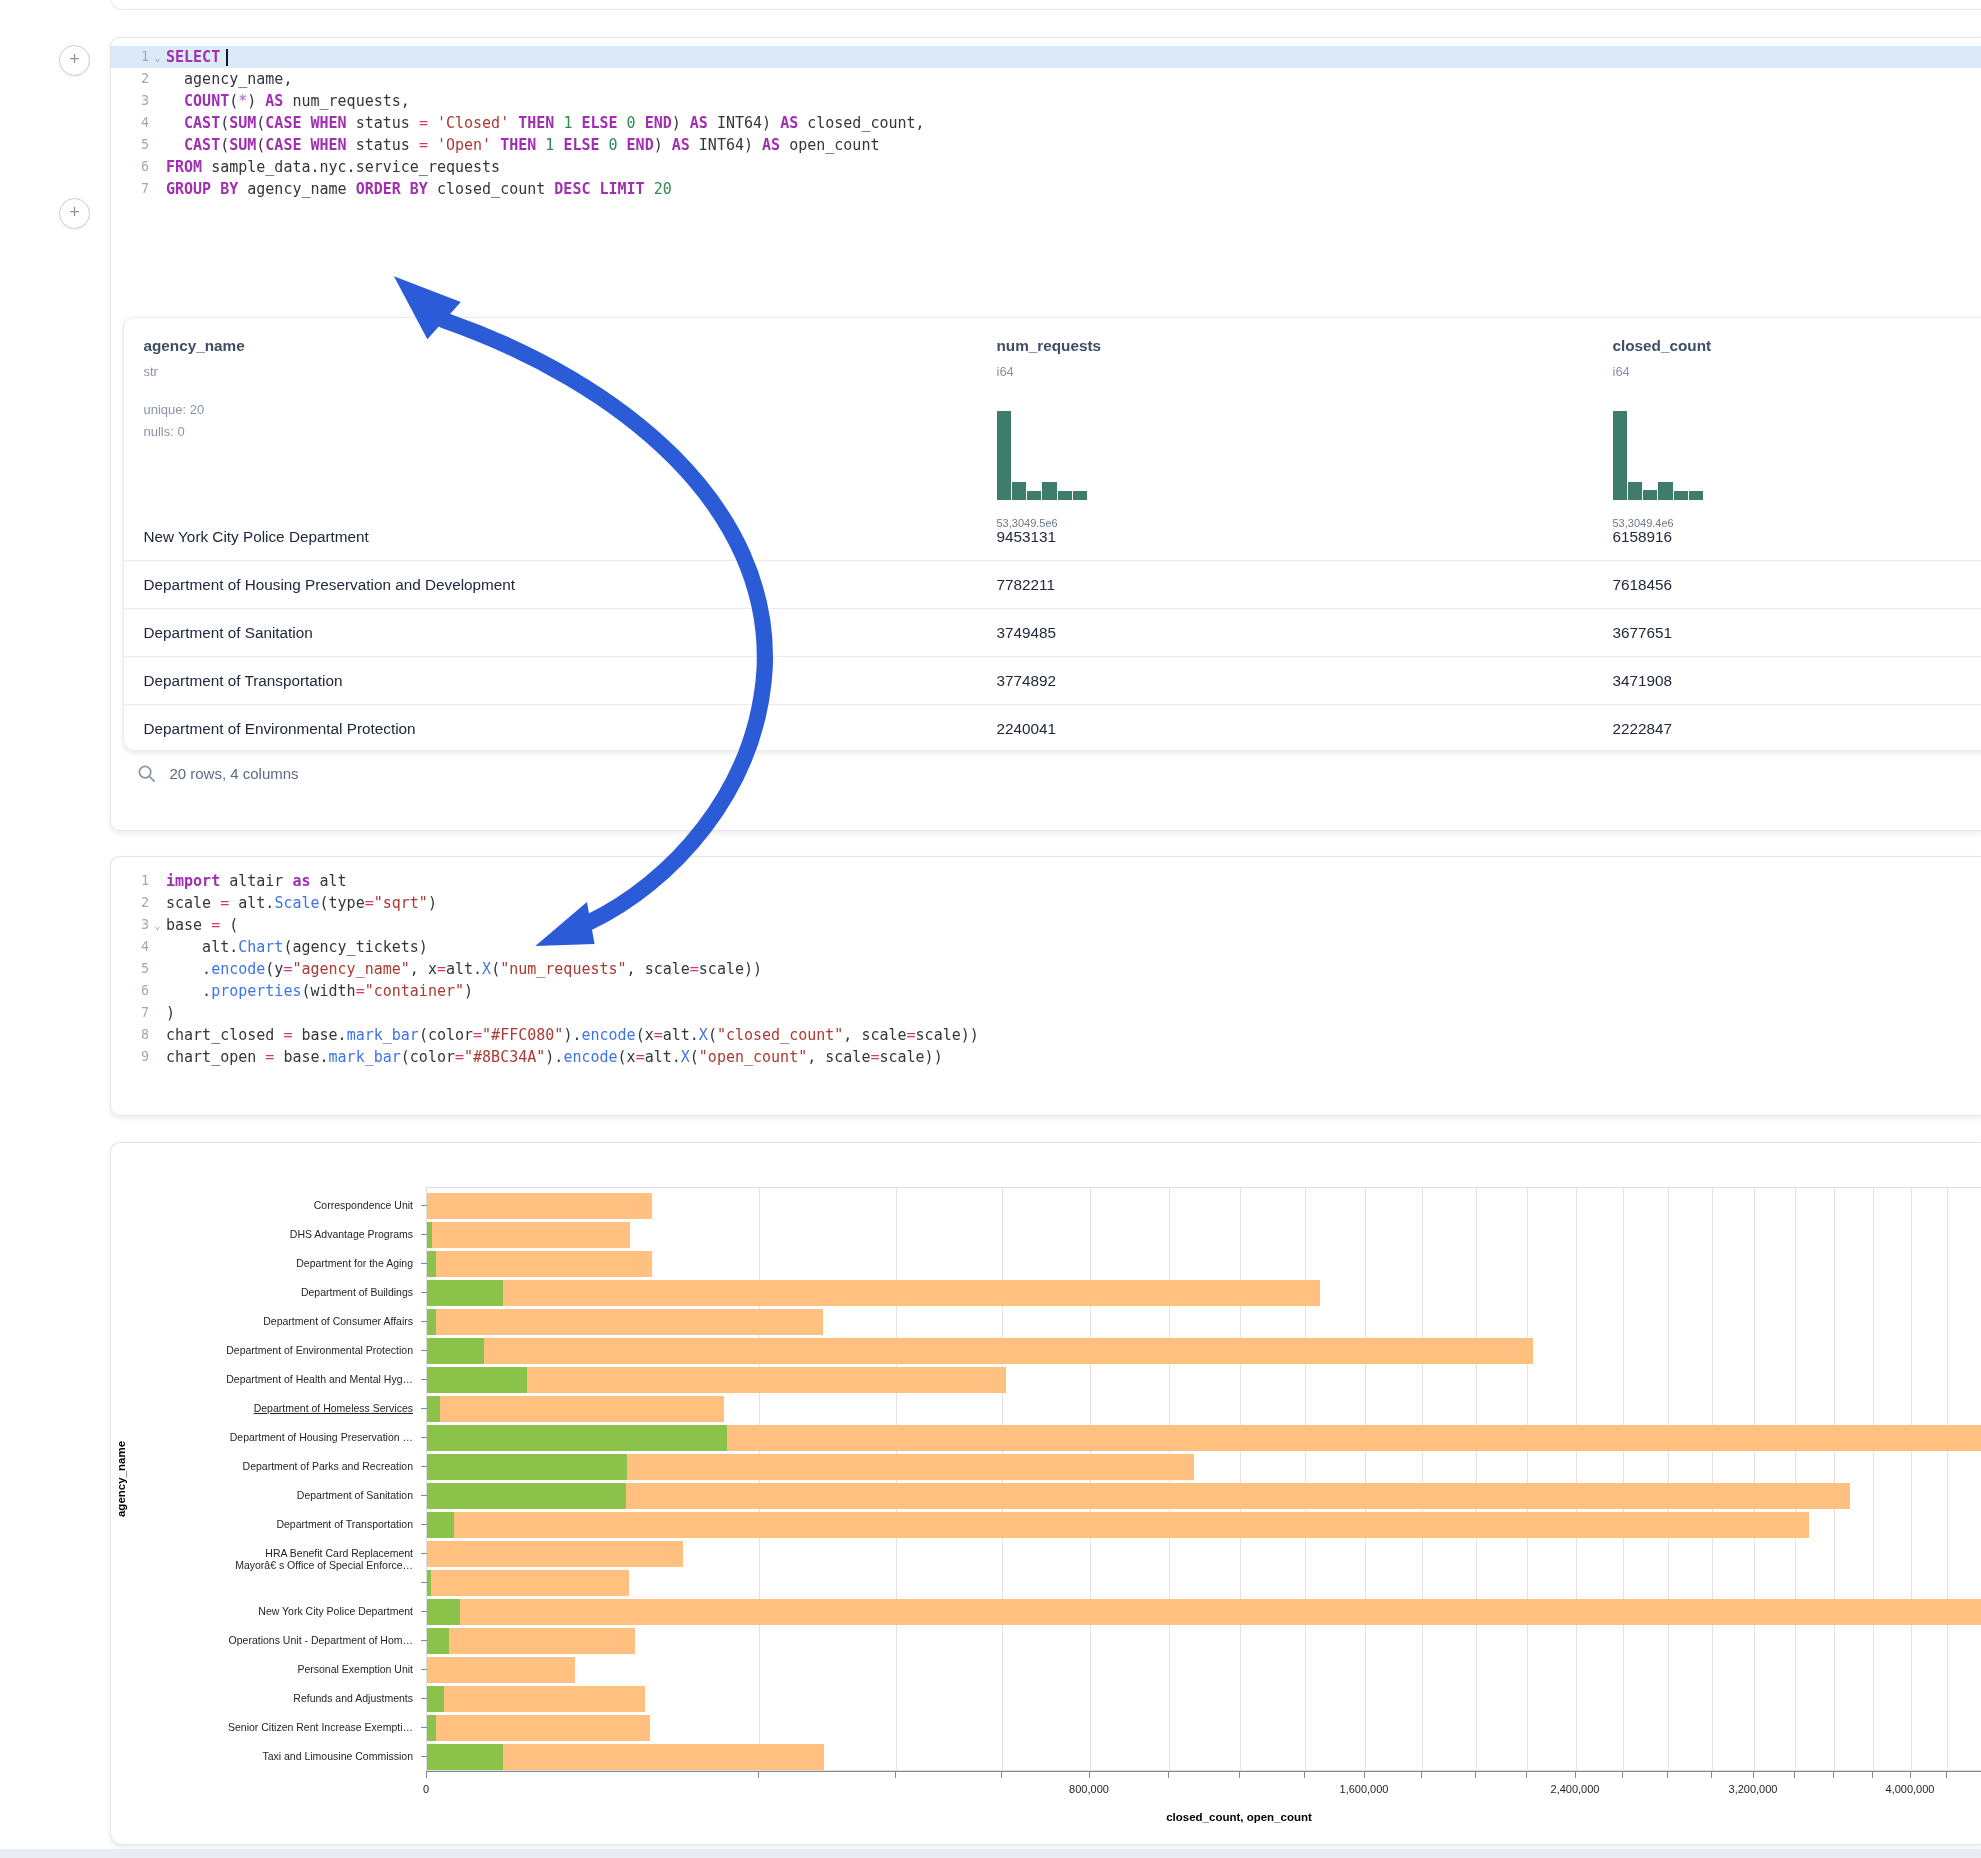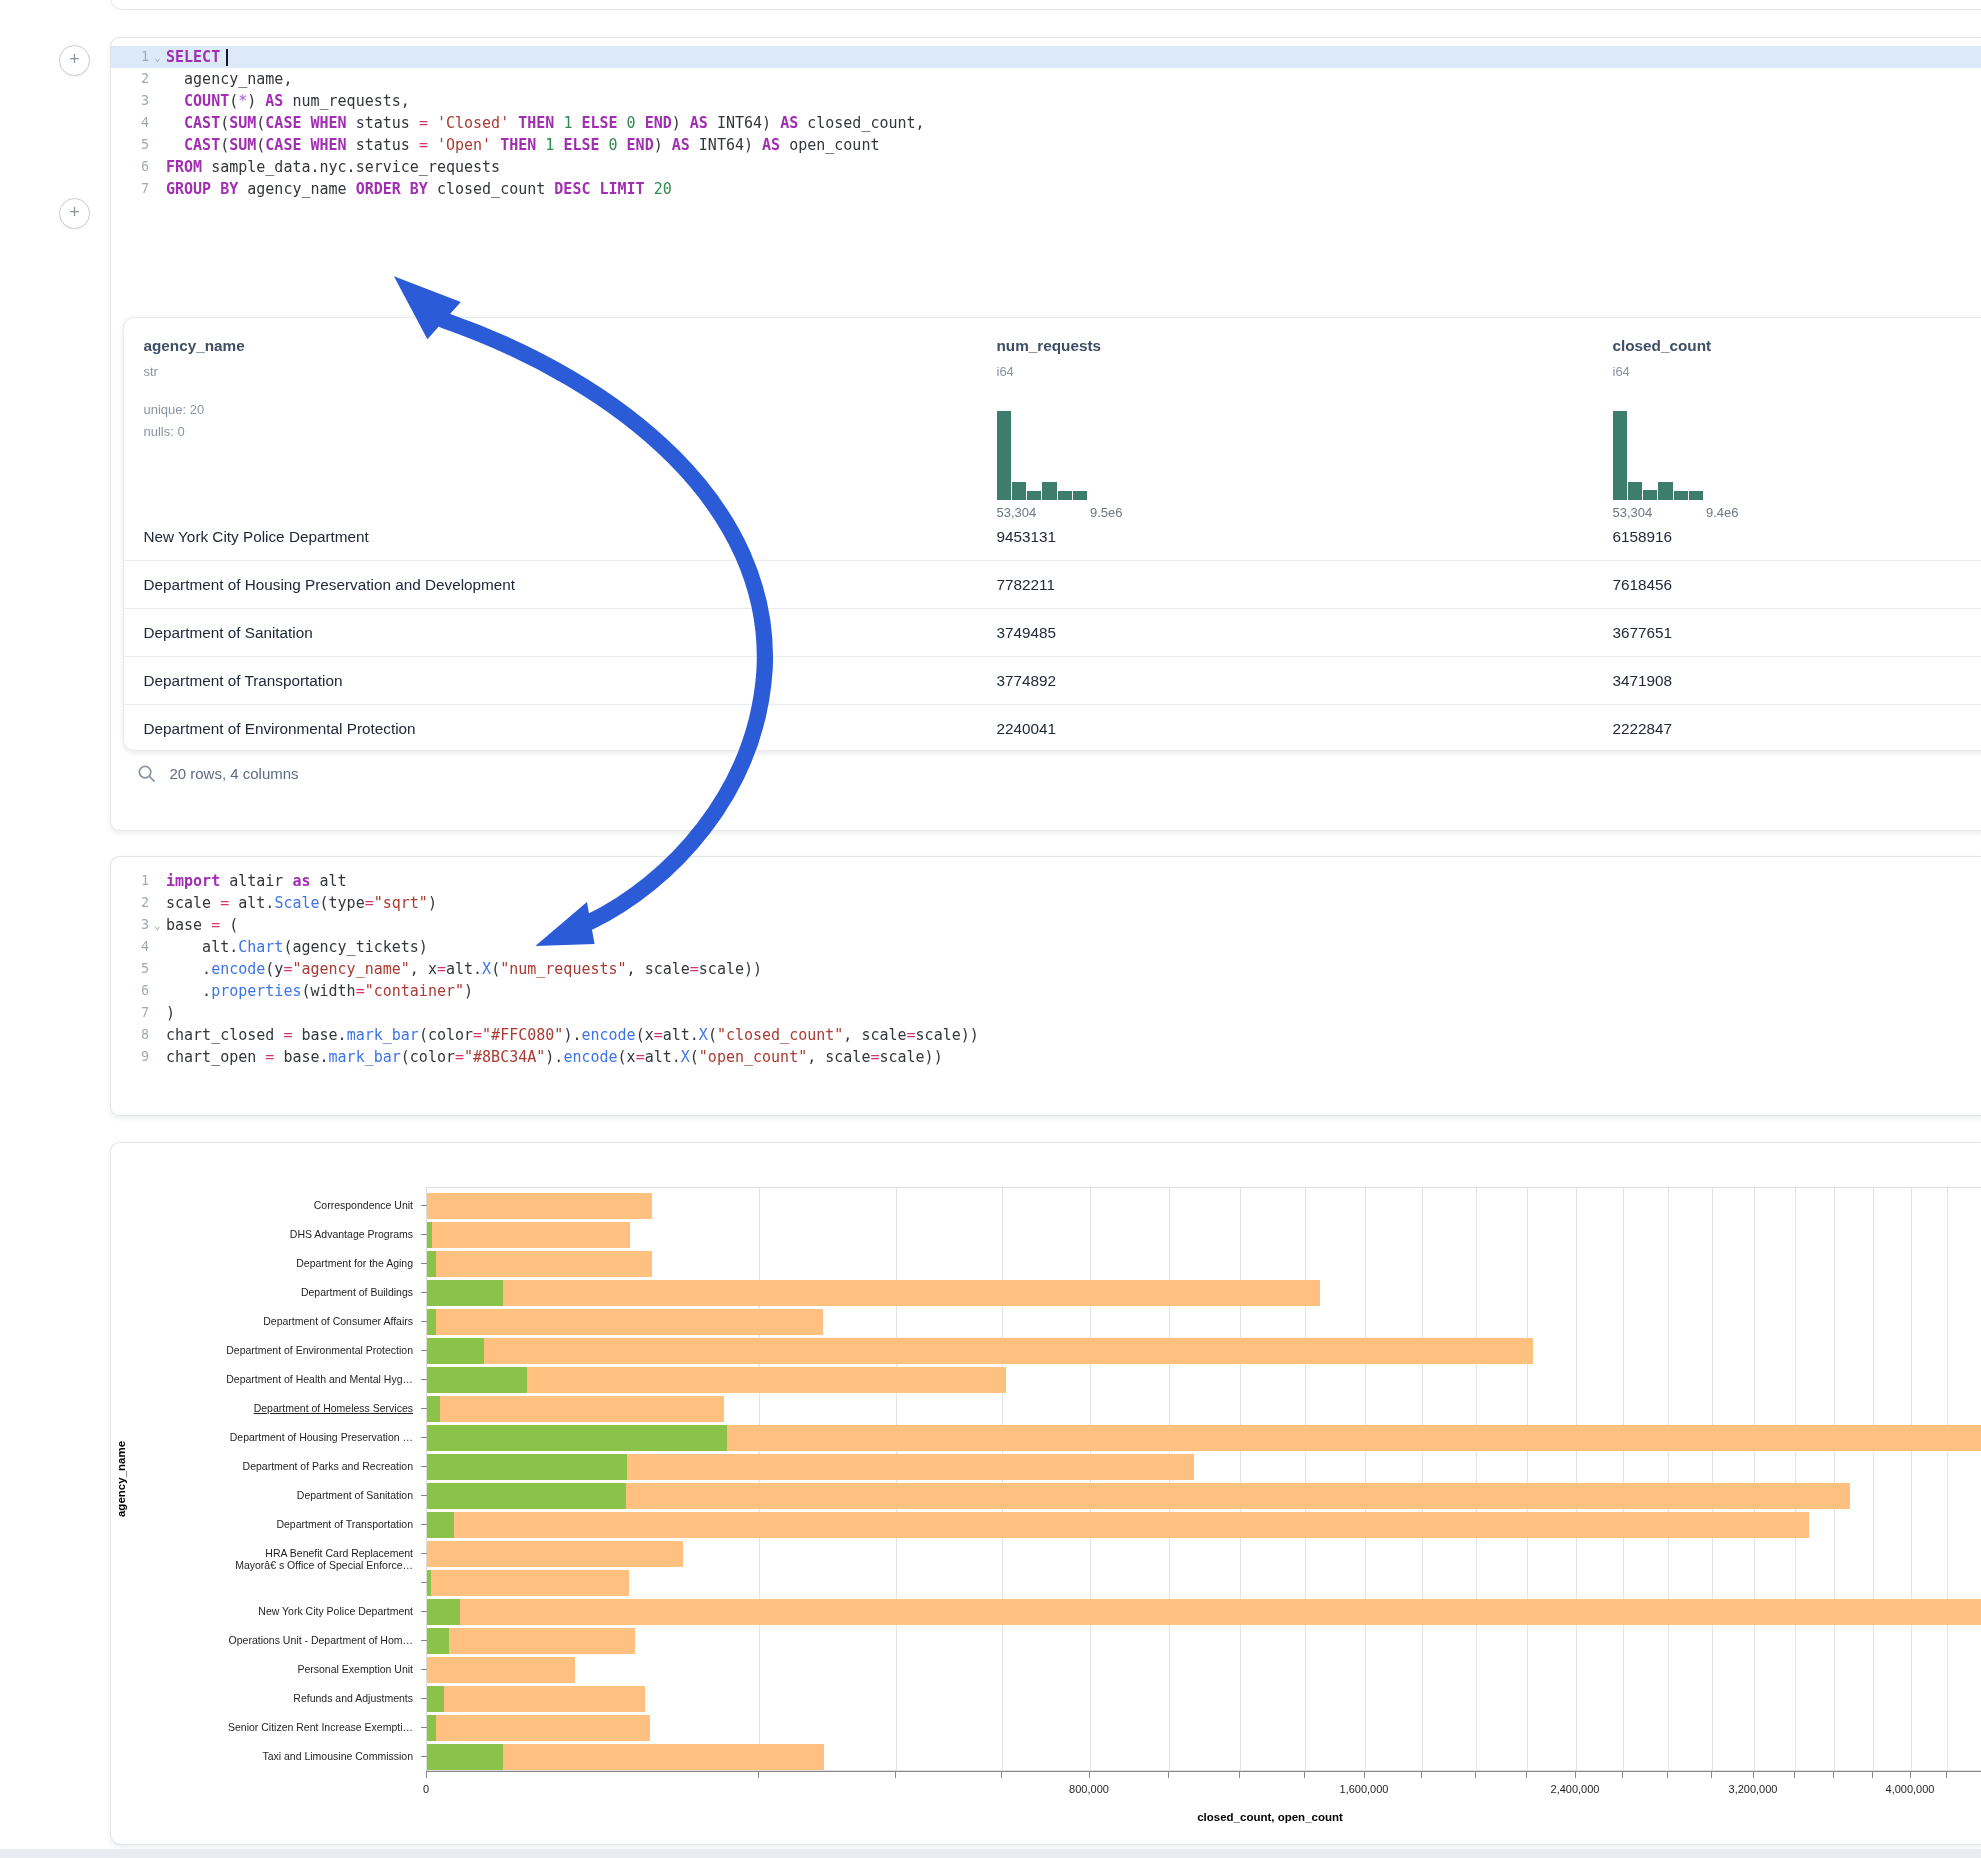--- a/index.html
+++ b/index.html
@@ -40,22 +40,22 @@
   .ov-chip{margin-left:13.4px;width:117px;height:26px;line-height:24px;border:1px solid #ccdbe8;border-radius:12.4px;
         padding:0 9.6px;box-sizing:border-box;overflow:hidden;white-space:nowrap;
         font-size:13.4px;font-weight:700;color:#2b77ad;background:#fff;cursor:pointer;}
   .result-card{position:absolute;left:11.5px;top:279px;width:1912px;height:432px;background:#fff;
         border:1px solid #e8ebef;border-radius:11.5px;box-shadow:0 1.9px 5.7px rgba(31,41,55,.10);}
   .col-head{position:absolute;font-size:15.3px;font-weight:700;color:#3d4f66;}
   .col-type{position:absolute;font-size:13px;color:#8894a5;}
   .col-stat{position:absolute;font-size:13px;color:#8894a5;}
   .hist{position:absolute;width:92px;height:89px;display:flex;align-items:flex-end;gap:1px;}
   .hist .hbar{width:14.3px;background:#3e7c6b;}
-  .hist-labels{position:absolute;width:126px;display:flex;justify-content:space-between;
-        font-size:13px;color:#6b7685;}
+  .hist-labels{position:absolute;width:126px;display:flex;
+        font-size:11px;color:#6b7685;margin-top:12px;}
   #table-rows{position:absolute;left:0;right:0;top:195px;}
   .t-row{position:relative;height:47px;border-top:1px solid #e9ecef;font-size:15.3px;color:#20293a;}
   .t-row:first-child{border-top:none;}
   .t-cell-name{position:absolute;left:20px;top:50%;transform:translateY(-50%);}
   .t-cell-num{position:absolute;left:873px;top:50%;transform:translateY(-50%);}
   .t-cell-closed{position:absolute;left:1489px;top:50%;transform:translateY(-50%);}
   .table-footer{position:absolute;left:26px;top:726px;display:flex;align-items:center;gap:13.4px;
         font-size:15px;color:#5d6b80;}
 
   
@@ -70,21 +70,21 @@
   .ylabels{position:absolute;left:0;top:44px;width:302px;height:584px;}
   .ylabel{position:absolute;right:0;transform:translateY(-50%);font-size:10.5px;color:#1f1f1f;white-space:nowrap;}
   .ytick{position:absolute;left:310px;width:5.7px;height:1px;background:#888;}
   .ytitle{position:absolute;left:1.9px;top:44px;height:584px;width:15.3px;}
   .ytitle span{position:absolute;top:50%;left:50%;transform:translate(-50%,-50%) rotate(-90deg);
         font-size:11.5px;font-weight:700;color:#000;white-space:nowrap;}
   .xaxis{position:absolute;left:315px;top:628px;width:1556px;height:67px;}
   .xdomain{position:absolute;left:0;right:0;top:0;height:1px;background:#888;}
   .xtick{position:absolute;top:1px;width:1px;height:5.7px;background:#888;}
   .xlab{position:absolute;top:11.5px;transform:translateX(-50%);font-size:11px;color:#1f1f1f;}
-  .xtitle{position:absolute;left:813px;top:40px;transform:translateX(-50%);font-size:11.5px;font-weight:700;color:#000;margin-left:31px;}
+  .xtitle{position:absolute;left:813px;top:40px;transform:translateX(-50%);font-size:11.5px;font-weight:700;color:#000;}
 
   
   .arrow-overlay{position:absolute;left:0;top:0;pointer-events:none;}
 
   
   .search-icon svg{display:block;}
 </style>
 </head>
 <body>
 

